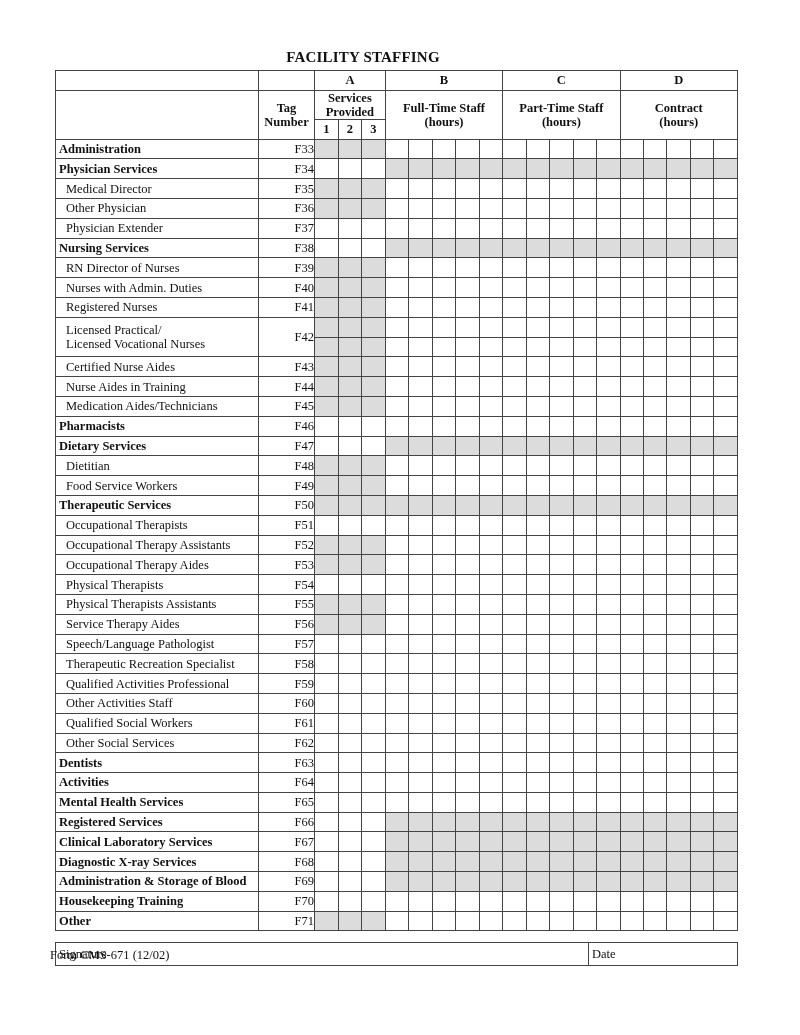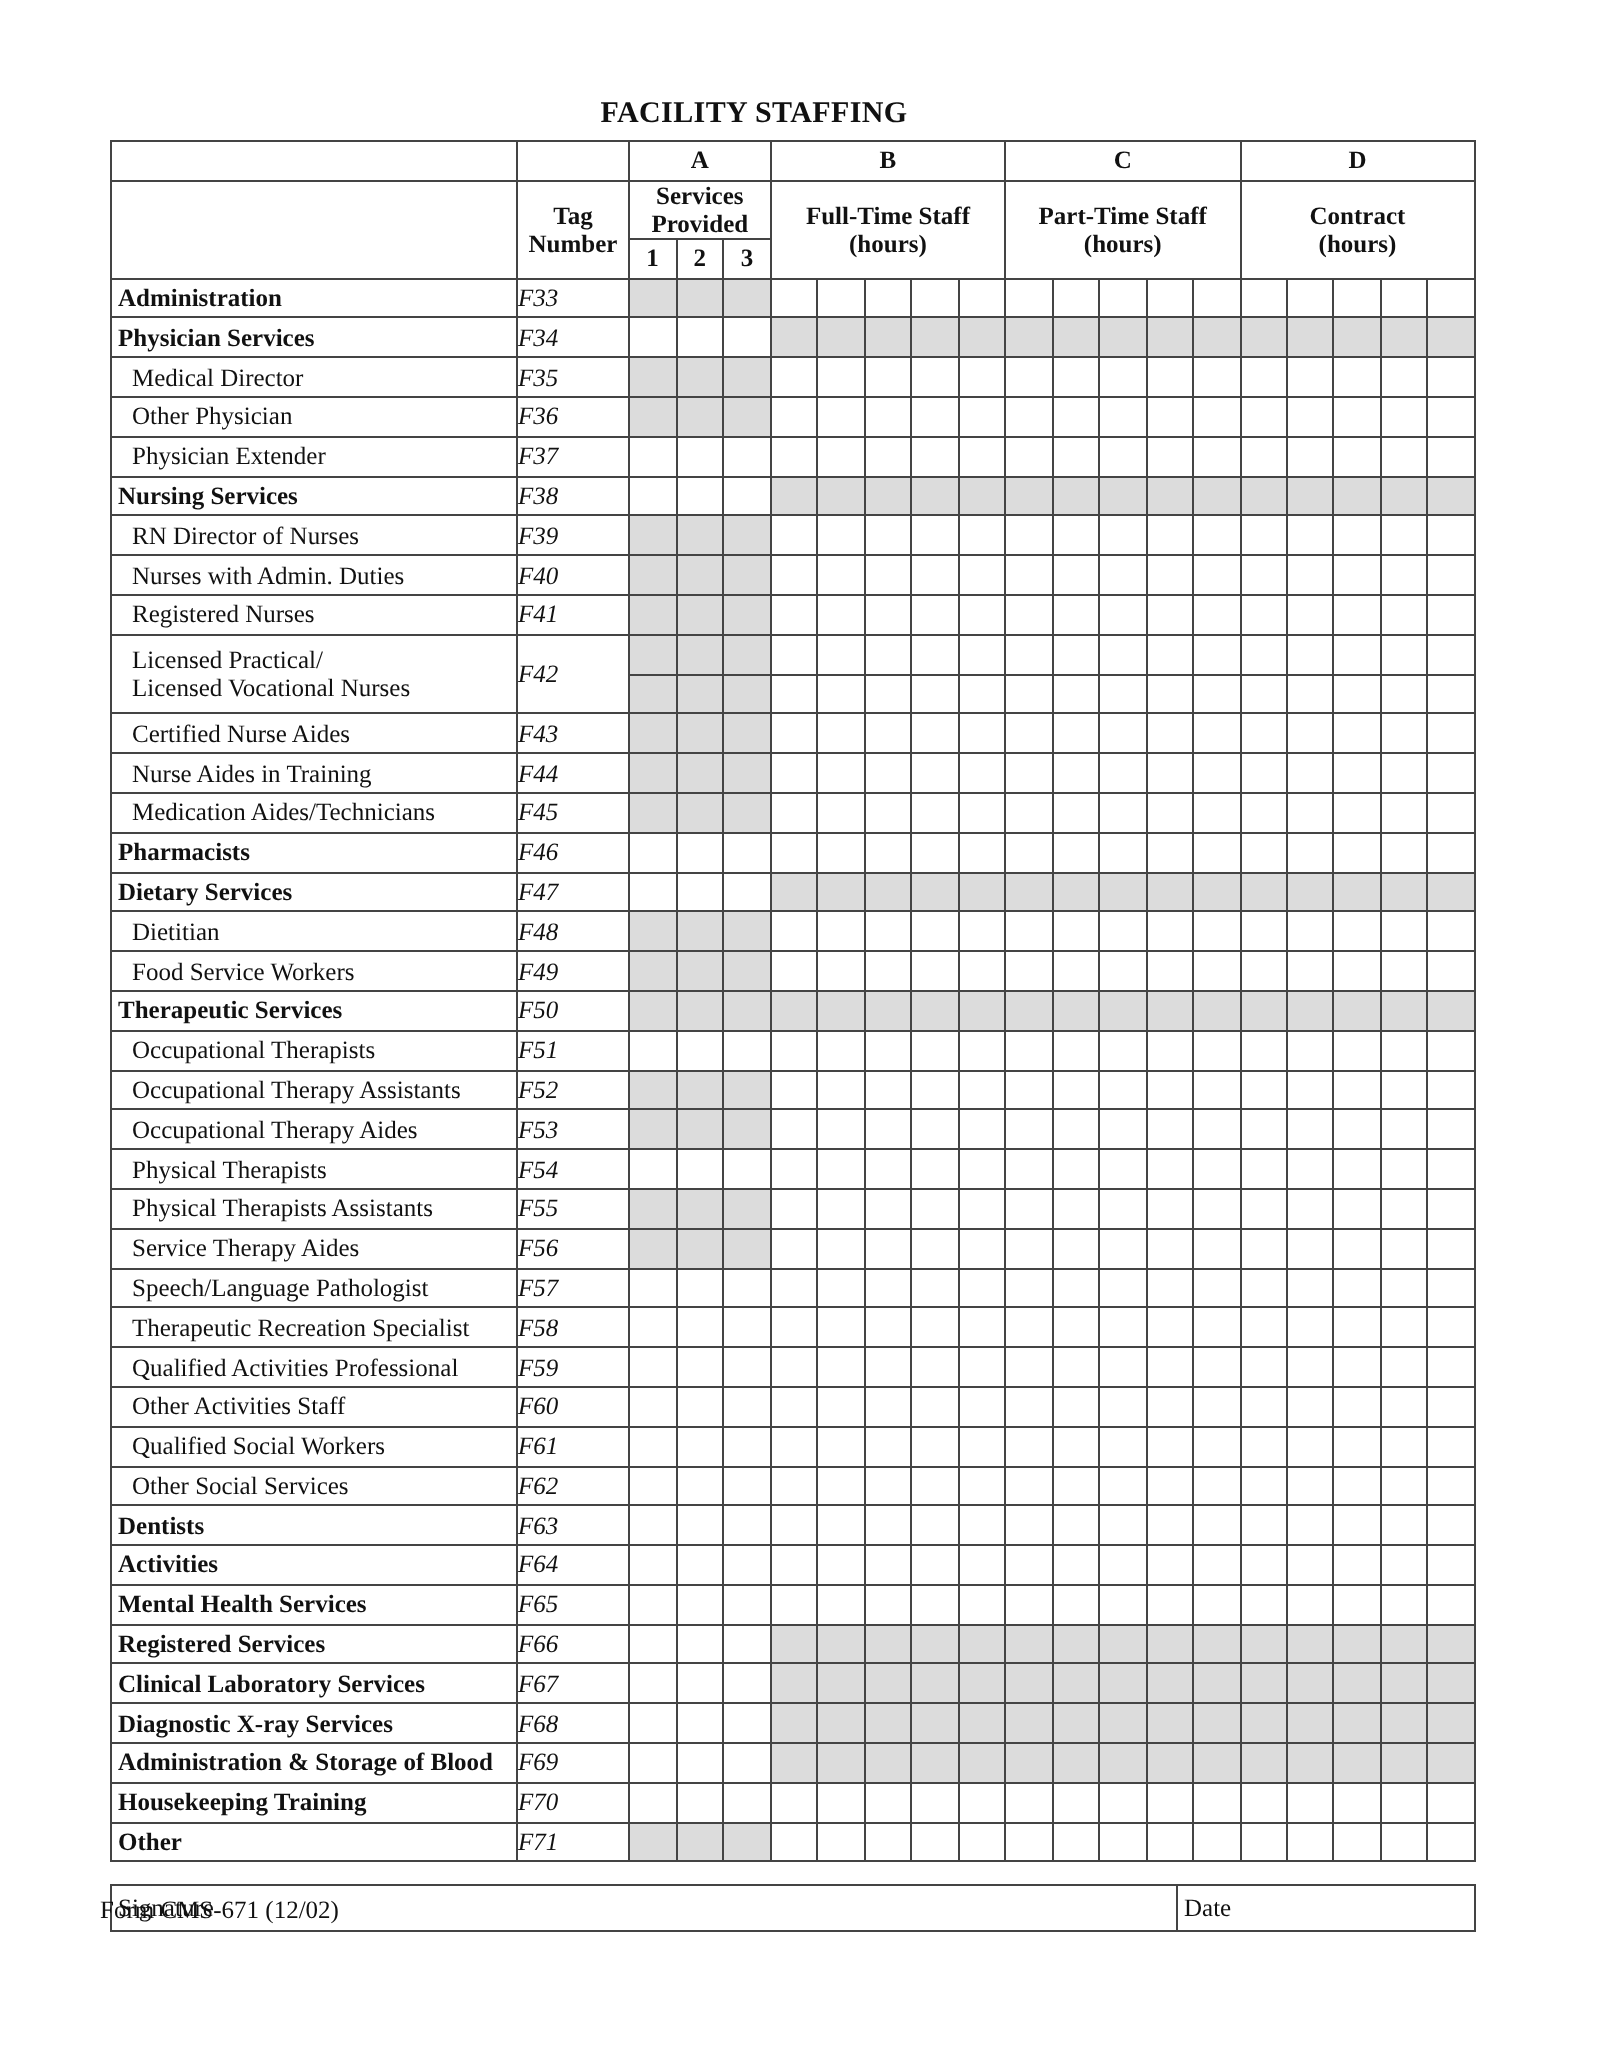--- a/index.html
+++ b/index.html
@@ -1,30 +1,30 @@
 <!DOCTYPE html>
 <html><head>
 <meta charset="utf-8">
 <style>
   html, body { margin:0; padding:0; background:#ffffff; }
   body { width:800px; height:1035px; position:relative; font-family:"Liberation Serif", serif; color:#111; overflow:hidden; }
-  .title { position:absolute; left:15px; width:724px; top:49px; text-align:center; font-weight:bold; font-size:15px; letter-spacing:0.2px; }
+  .title { position:absolute; left:1px; width:724px; top:49px; text-align:center; font-weight:bold; font-size:15px; letter-spacing:0.2px; }
   table.grid { position:absolute; left:55px; top:70px; border-collapse:collapse; table-layout:fixed; width:682px; }
   table.grid td { border:1px solid #444; padding:0; font-size:12.5px; height:18.8px; line-height:14px; }
   table.grid col.c-label { width:203px; }
   table.grid col.c-tag { width:56px; }
   table.grid col.c-svc { width:23.6px; }
   table.grid col.c-hr { width:23.47px; }
   .hdr-letter td { height:12px; font-weight:bold; text-align:center; font-size:12px; line-height:12px; }
   .hdr-main td { height:36px; font-weight:bold; text-align:center; font-size:12.5px; line-height:14px; }
   .hdr-sub td { height:19px; font-weight:bold; text-align:center; font-size:12px; }
   td.lbl { padding-left:3px !important; white-space:nowrap; overflow:hidden;margin-left:44px; }
   td.lbl.sub { padding-left:10px !important; }
   td.lbl.bold { font-weight:bold; }
-  td.tag { text-align:left;font-style:italic; }
+  td.tag { text-align:right; }
   td.shade { background:#dcdcdc; }
   td.dbl-lbl { line-height:15px; padding-top:2px !important; padding-bottom:2px !important; }
   table.foot { position:absolute; left:55px; top:942px; border-collapse:collapse; table-layout:fixed; width:682px; }
   table.foot td { border:1px solid #444; font-size:12.5px; height:22px; padding:0 3px; vertical-align:middle; }
   .formid { position:absolute; left:50px; top:948px; font-size:12.5px; }
 </style>
 </head>
 <body>
 
 <div class="title">FACILITY STAFFING</div>

